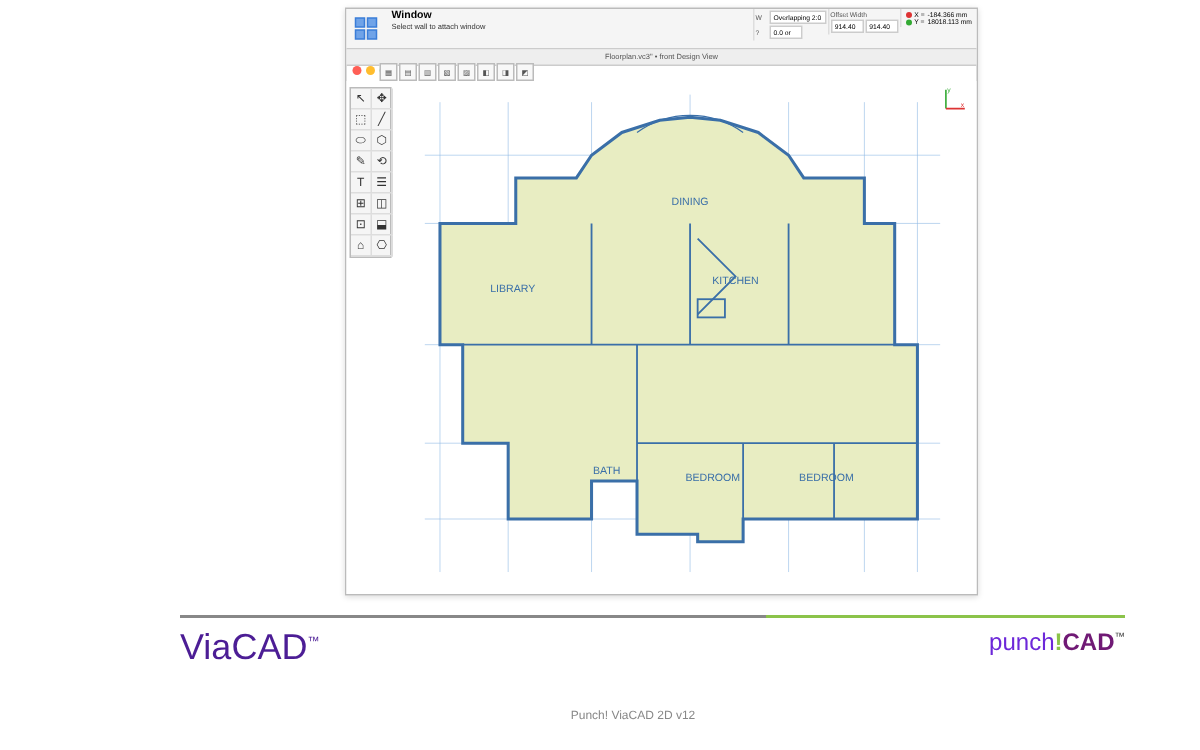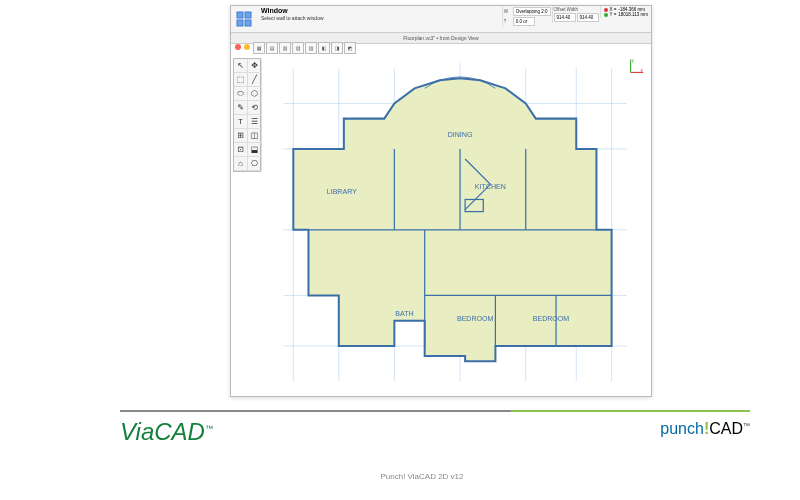--- a/index.html
+++ b/index.html
@@ -26,29 +26,29 @@
 .mini-toolbar { position:absolute; left:22px; top:36px; height:10px; display:flex; gap:1px; }
 .mini-btn { width:10px; height:10px; border:1px solid #bbb; background:#f8f8f8; font-size:5px; display:flex; align-items:center; justify-content:center; color:#555; }
 .canvas-area { position:absolute; left:0; top:48px; right:0; bottom:0; background:#fff; }
 .tool-palette { position:absolute; left:2px; top:4px; width:26px; background:#f5f5f5; border:1px solid #bbb; display:grid; grid-template-columns:repeat(2,1fr); gap:0; }
 .tool { width:13px; height:13px; display:flex; align-items:center; justify-content:center; font-size:8px; color:#333; border-right:1px solid #ddd; border-bottom:1px solid #ddd; cursor:pointer; }
 .axis-indicator { position:absolute; right:6px; top:4px; font-size:7px; }
 .axis-indicator svg { width:18px; height:18px; }
 .floorplan-svg { position:absolute; left:32px; top:4px; right:4px; bottom:4px; }
 .divider { position:absolute; left:120px; right:50px; top:410px; height:2px; background:linear-gradient(90deg, #888 0%, #888 62%, #8bc34a 62%, #8bc34a 100%); }
 .footer { position:absolute; left:120px; right:50px; top:420px; display:flex; align-items:flex-start; }
-.logo-viacad { font-size:24px; font-weight:300; color:#15803d; line-height:1;font-style:italic; }
+.logo-viacad { font-size:24px; font-weight:300; color:#4c1d95; line-height:1; }
 .logo-viacad .tm { font-size:8px; vertical-align:super; }
 .logo-2d { font-size:22px; font-weight:bold; color:#333; margin-top:-2px; }
 .version-block { margin-left:30px; }
 .version { font-size:12px; font-weight:bold; letter-spacing:0.5px; color:#333; }
 .tagline { font-size:7px; font-weight:bold; letter-spacing:0.3px; color:#555; margin-top:3px; line-height:1.3; }
 .punch-logo { margin-left:auto; font-size:16px; font-weight:300; }
-.punch-logo .p { color:#0369a1; } .punch-logo .excl { color:#8bc34a; font-weight:bold; }
-.punch-logo .cad { color:#000000; font-weight:normal; } .punch-logo .tm { font-size:7px; vertical-align:super; color:#333; }
+.punch-logo .p { color:#6d28d9; } .punch-logo .excl { color:#8bc34a; font-weight:bold; }
+.punch-logo .cad { color:#701a75; font-weight:bold; } .punch-logo .tm { font-size:7px; vertical-align:super; color:#333; }
 .caption { position:absolute; left:0; right:0; top:472px; text-align:center; font-size:8px; color:#888;padding-left:44px; }
 </style>
 </head>
 <body>
 
 <div class="app-window">
   <div class="inspector-bar">
     <div class="insp-icon">
       <svg viewBox="0 0 16 16">
           <rect x="1" y="1" width="6" height="6" fill="#6fa3e8" stroke="#3a7dd8"></rect>

